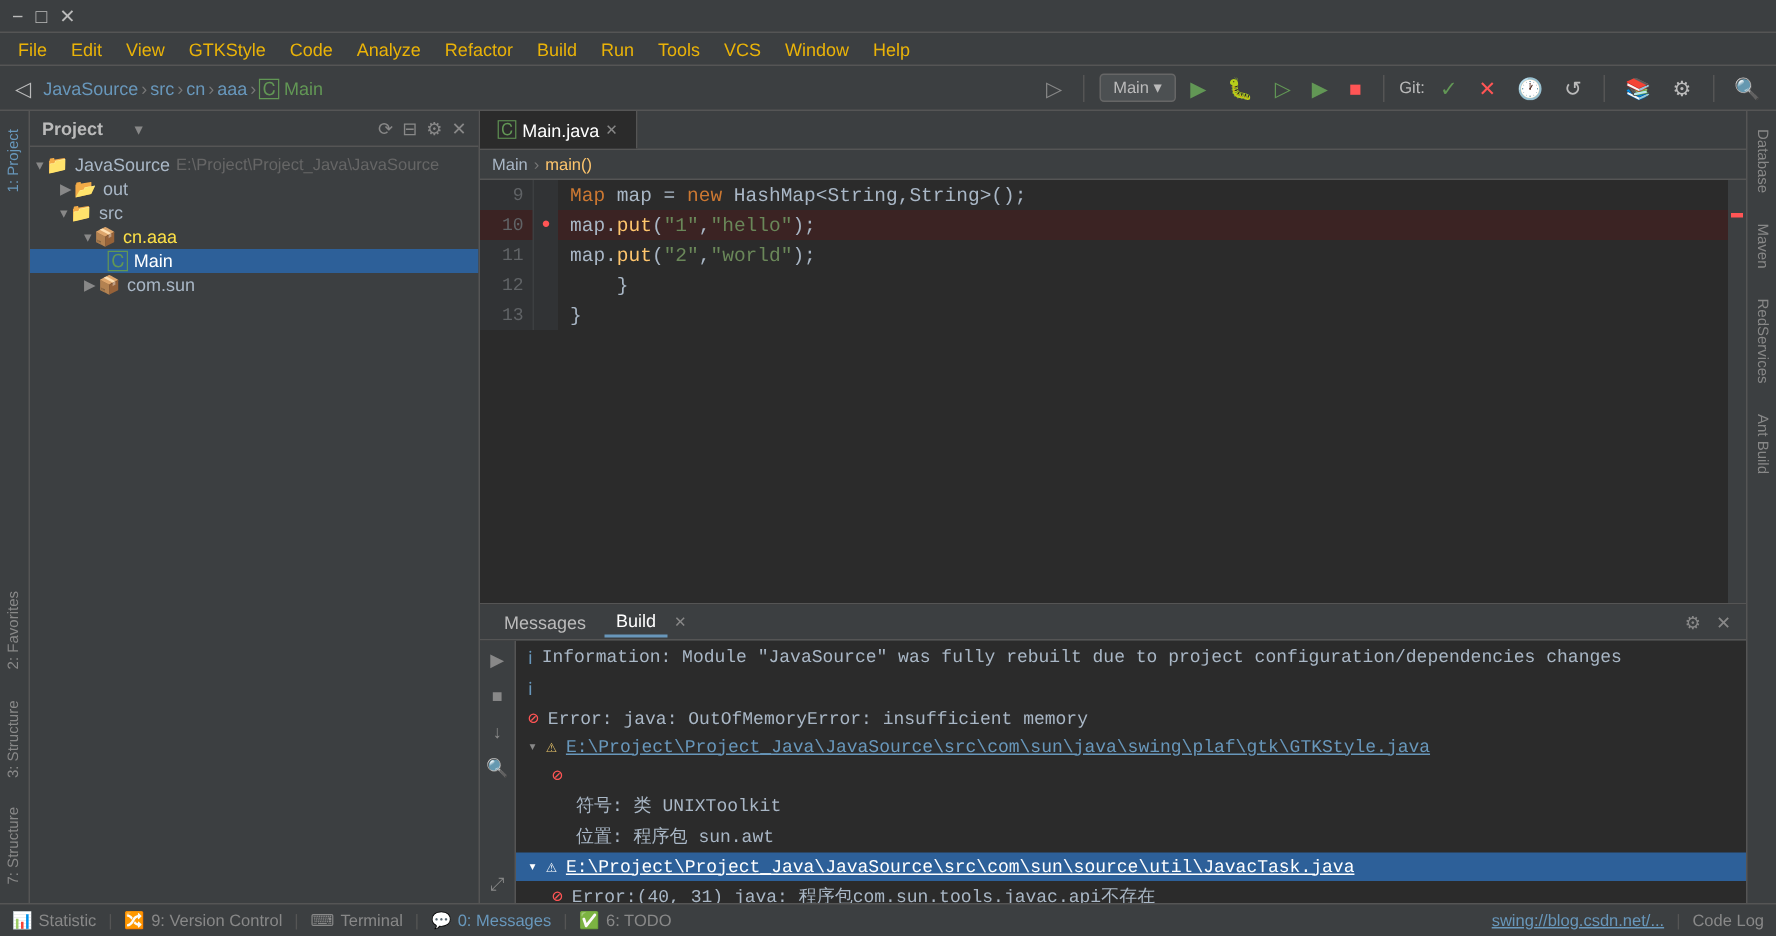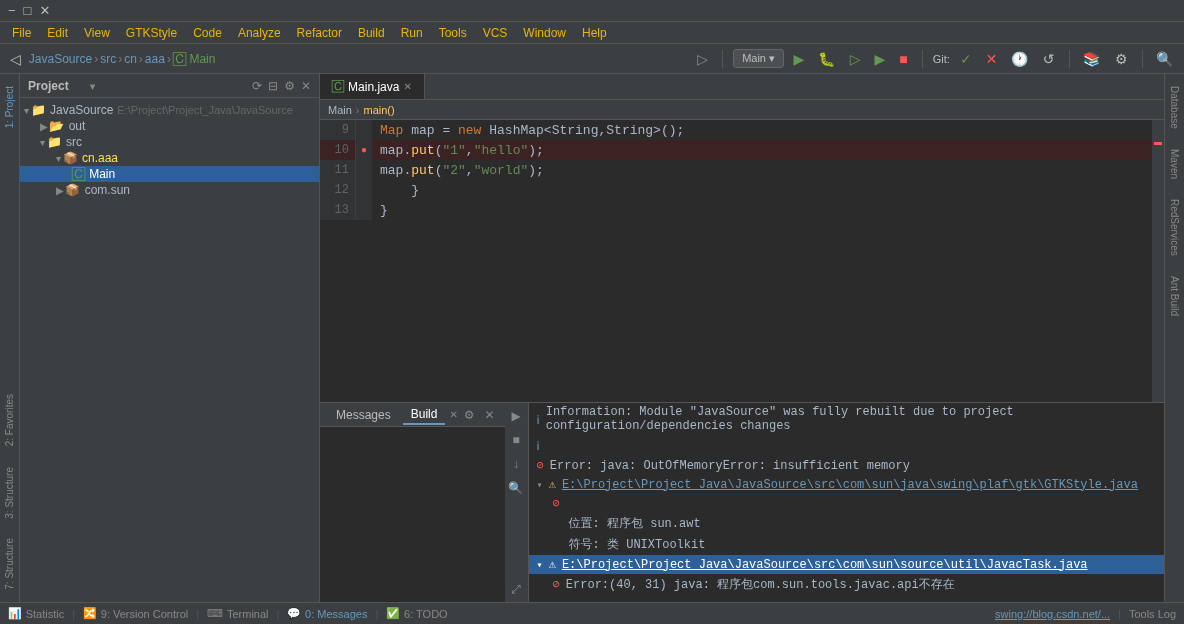--- a/index.html
+++ b/index.html
@@ -528,21 +528,21 @@
               </div>
             </div>
           </div>
         </div>
 
         <div class="editor-right-gutter" style="width:12px;background:#3c3f41;position:relative;">
           <div class="error-mark" style="top:22px;"></div>
         </div>
       </div>
 
-      <div id="messages-panel" style="height:200px;border-top:1px solid #555;background:#2b2b2b;display:flex;flex-direction:row;">
+      <div id="messages-panel" style="height:200px;border-top:1px solid #555;background:#2b2b2b;display:flex;flex-direction:column;">
         <div id="messages-header" style="background:#3c3f41;border-bottom:1px solid #555;padding:0 8px;display:flex;align-items:center;gap:4px;height:24px;">
           <span class="msg-tab">Messages</span>
           <span class="msg-tab active" style="border-bottom:2px solid #6897bb;">Build</span>
           <span class="msg-tab-close">✕</span>
           <div style="margin-left:auto;display:flex;gap:6px;">
             <span class="msg-icon-btn">⚙</span>
             <span class="msg-icon-btn">✕</span>
           </div>
         </div>
         <div style="display:flex;flex:1;overflow:hidden;">
@@ -572,24 +572,24 @@
 
             <div class="msg-item">
               <span style="color:#888;font-size:10px;">▾</span>
               <span class="msg-warn">⚠</span>
               <span class="msg-path">E:\Project\Project_Java\JavaSource\src\com\sun\java\swing\plaf\gtk\GTKStyle.java</span>
             </div>
             <div class="msg-item msg-indent1">
               <span class="msg-error">⊘</span>
             </div>
             <div class="msg-item msg-indent2">
+              <span class="msg-text">符号: 类 UNIXToolkit</span>
+            </div>
+            <div class="msg-item msg-indent2">
               <span class="msg-text">位置: 程序包 sun.awt</span>
-            </div>
-            <div class="msg-item msg-indent2">
-              <span class="msg-text">符号: 类 UNIXToolkit</span>
             </div>
 
             <div class="msg-item selected">
               <span style="color:#fff;font-size:10px;">▾</span>
               <span class="msg-warn" style="color:#fff;">⚠</span>
               <span class="msg-path selected-path">E:\Project\Project_Java\JavaSource\src\com\sun\source\util\JavacTask.java</span>
             </div>
             <div class="msg-item msg-indent1">
               <span class="msg-error">⊘</span>
               <span class="msg-text">Error:(40, 31)  java: 程序包com.sun.tools.javac.api不存在</span>
@@ -630,15 +630,15 @@
     <span>0: Messages</span>
   </span>
   <span style="margin:0 8px;color:#555;">|</span>
   <span class="status-item">
     <span>✅</span>
     <span>6: TODO</span>
   </span>
   <div style="margin-left:auto;display:flex;align-items:center;gap:8px;">
     <span style="color:#6897bb;text-decoration:underline;cursor:pointer;font-size:11px;">swing://blog.csdn.net/...</span>
     <span style="color:#555;">|</span>
-    <span class="status-item" style="color:#888;">Tools Log</span>
+    <span class="status-item" style="color:#888;">Code Log</span>
   </div>
 </div>
 
 </body></html>

